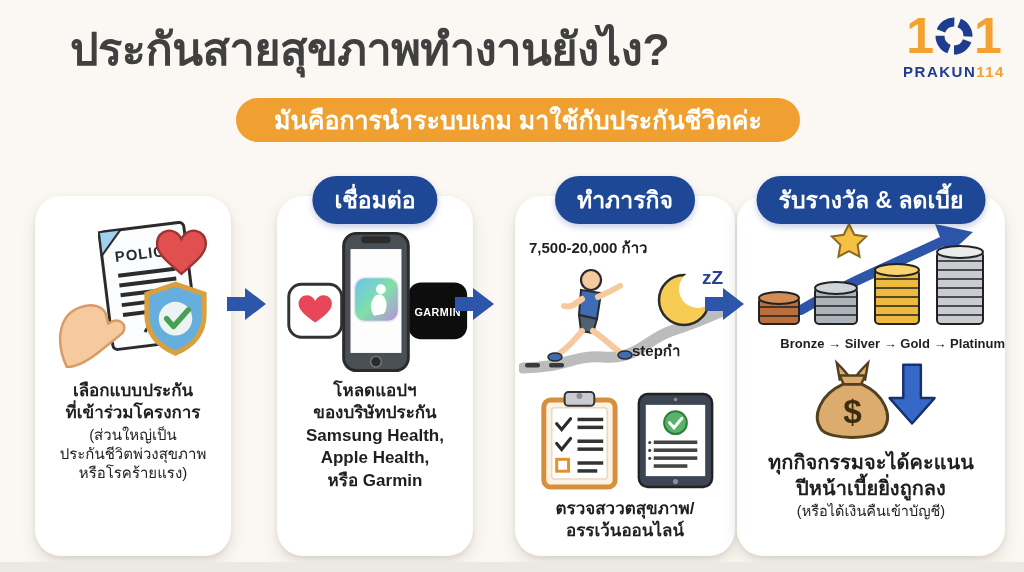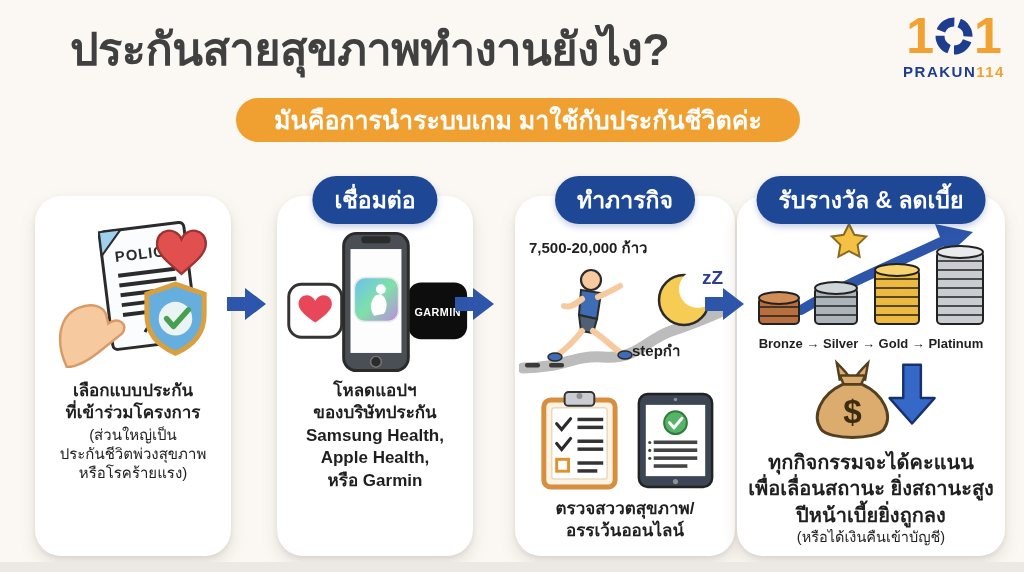--- a/index.html
+++ b/index.html
@@ -36,21 +36,21 @@
           background:#1e4796; color:#fff; font-weight:bold; font-size:23px;
           padding:6px 22px; border-radius:27px; white-space:nowrap;
           box-shadow:0 3px 6px rgba(30,61,143,.25); }
   .icon-box { display:flex; justify-content:center; }
   .lines { text-align:center; color:#1f1f1f; }
   .b-line { font-weight:bold; font-size:17px; line-height:1.32; }
   .n-line { font-size:15px; line-height:1.28; }
   .card4 .b-line { font-size:20px; }
   .card4 .n-line { font-size:14.5px; }
   .steps-label { font-weight:bold; font-size:15px; color:#1f1f1f; padding:40px 0 0 14px; }
-  .tier-label { text-align:center; font-weight:bold; font-size:13px; color:#1f1f1f; margin-top:2px; }
+  .tier-label { text-align:right; font-weight:bold; font-size:13px; color:#1f1f1f; margin-top:2px; }
 
   .flow-arrow { position:absolute; top:286px; }
 </style>
 </head>
 <body>
 
 <div class="canvas">
 
   <div class="page-title">ประกันสายสุขภาพทำงานยังไง?</div>
 
@@ -259,21 +259,20 @@
           <path d="M46,28 C24,38 14,60 24,74 C32,85 80,85 88,74 C98,60 88,38 66,28 Z" fill="#dcab6e" stroke="#53401f" stroke-width="3"></path>
           <text x="56" y="68" text-anchor="middle" font-size="34" font-weight="bold" fill="#3c2d10">$</text>
         </g>
         <g>
           <polygon points="108,8 126,8 126,42 140,42 117,68 94,42 108,42" fill="#3668c8" stroke="#17306e" stroke-width="2.5" stroke-linejoin="round"></polygon>
         </g>
       </svg>
     </div>
     <div class="lines" style="margin-top:4px;">
       <div class="b-line">ทุกกิจกรรมจะได้คะแนน</div>
-      <div class="b-line">เพื่อเลื่อนสถานะ ยิ่งสถานะสูง</div>
       <div class="b-line">ปีหน้าเบี้ยยิ่งถูกลง</div>
       <div class="n-line">(หรือได้เงินคืนเข้าบัญชี)</div>
     </div>
   </div>
 
   <svg class="flow-arrow" style="left:227px;" width="40" height="36" viewBox="0 0 40 36">
     <path d="M0,11 h18 v-9 l21,16 -21,16 v-9 h-18 z" fill="#2d55aa"></path>
   </svg>
   <svg class="flow-arrow" style="left:455px;" width="40" height="36" viewBox="0 0 40 36">
     <path d="M0,11 h18 v-9 l21,16 -21,16 v-9 h-18 z" fill="#2d55aa"></path>

